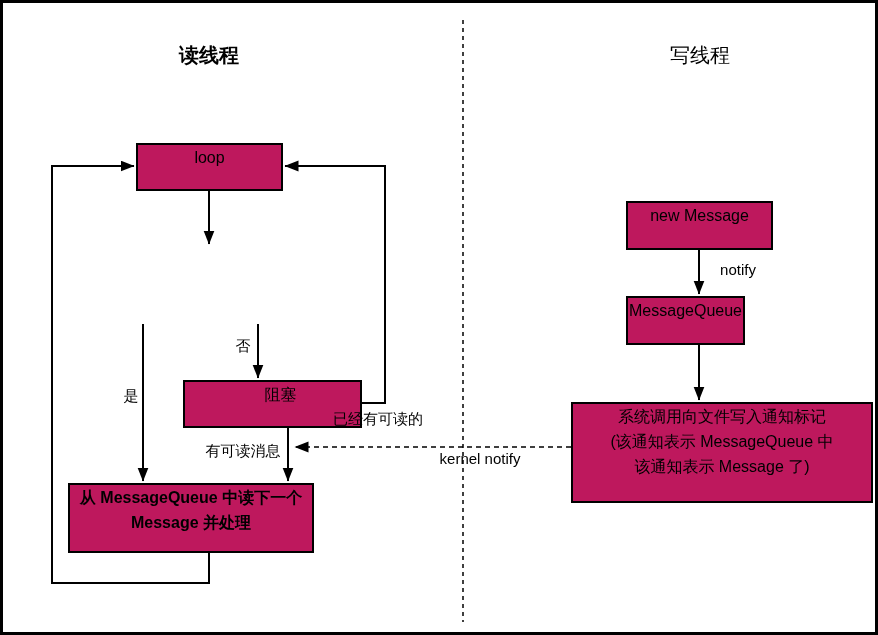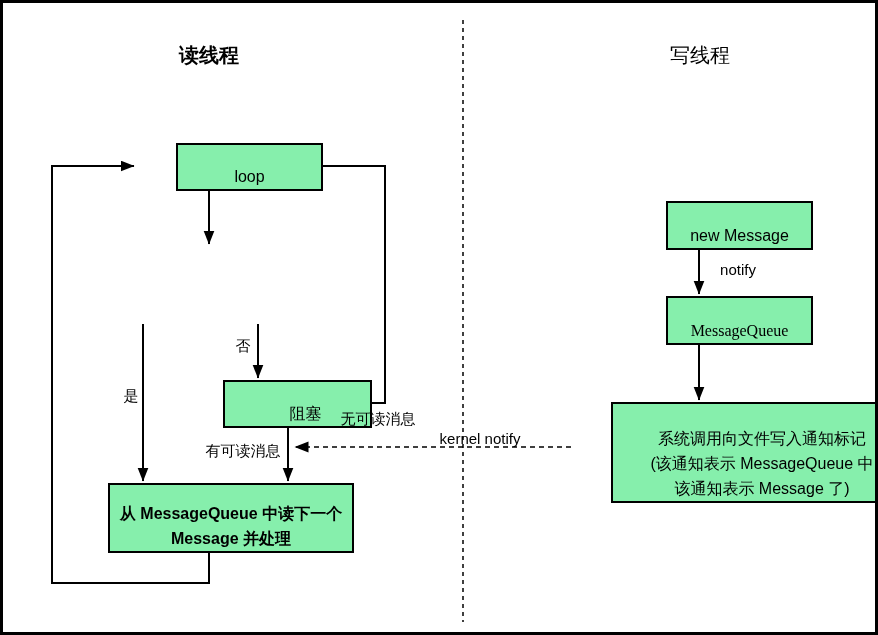--- a/index.html
+++ b/index.html
@@ -26,37 +26,36 @@
   svg.wires {
     position: absolute;
     left: 0;
     top: 0;
     z-index: 1;
   }
   .node {
     position: absolute;
     box-sizing: border-box;
     border: 2px solid #000000;
-    background: #86efac;
+    background: #be185d;
     display: flex;
     flex-direction: column;
     align-items: center;
-    justify-content: flex-end;
+    justify-content: flex-start;
     text-align: center;
     font-size: 16px;
     line-height: 25px;
     z-index: 2;
-    margin-left: 40px;
   }
   .node.box-loop        { left: 136px; top: 143px; width: 147px; height: 48px; }
   .node.box-poll        { left:  87px; top: 246px; width: 245px; height: 78px; }
-  .node.box-block       { left: 183px; top: 380px; width: 149px; height: 48px; padding-left: 16px; }
+  .node.box-block       { left: 183px; top: 380px; width: 179px; height: 48px; padding-left: 16px; }
   .node.box-read        { left:  68px; top: 483px; width: 246px; height: 70px; font-weight: bold; }
   .node.box-new-message { left: 626px; top: 201px; width: 147px; height: 49px; }
-  .node.box-msg-queue   { left: 626px; top: 296px; width: 147px; height: 49px; font-family: Liberation Serif, serif; }
+  .node.box-msg-queue   { left: 626px; top: 296px; width: 119px; height: 49px; }
   .node.box-notify      { left: 571px; top: 402px; width: 302px; height: 101px; }
 
   .title {
     position: absolute;
     transform: translate(-50%, -50%);
     font-size: 20px;
     white-space: nowrap;
     z-index: 2;
   }
   .title.left-title  { left: 209px; top: 55px; font-weight: bold; }
@@ -68,21 +67,21 @@
     font-size: 15px;
     white-space: nowrap;
     background: transparent;
     z-index: 3;
   }
   .lbl-no           { left: 243px; top: 346px; }
   .lbl-yes          { left: 131px; top: 396px; }
   .lbl-no-readable  { left: 378px; top: 419px; }
   .lbl-has-readable { left: 243px; top: 451px; }
   .lbl-enqueue      { left: 738px; top: 269px; }
-  .lbl-kernel       { left: 480px; top: 438px; }
+  .lbl-kernel       { left: 480px; top: 458px; }
 </style>
 </head>
 <body>
 
 <div class="canvas">
 
   <svg class="wires" width="878" height="635" viewBox="0 0 878 635">
     <defs>
       <marker id="arrow" markerWidth="15" markerHeight="12" refX="13.5" refY="5.5" orient="auto" markerUnits="userSpaceOnUse">
         <path d="M0,0 L14,5.5 L0,11 z" fill="#000000"></path>
@@ -136,19 +135,19 @@
   </div>
 
   <div class="node box-notify">
     <div>系统调用向文件写入通知标记</div>
     <div>(该通知表示 MessageQueue 中</div>
     <div>该通知表示 Message 了)</div>
   </div>
 
   <div class="edge-label lbl-no">否</div>
   <div class="edge-label lbl-yes">是</div>
-  <div class="edge-label lbl-no-readable">无可读消息</div>
+  <div class="edge-label lbl-no-readable">已经有可读的</div>
   <div class="edge-label lbl-has-readable">有可读消息</div>
   <div class="edge-label lbl-enqueue">notify</div>
   <div class="edge-label lbl-kernel">kernel notify</div>
 
   <div class="frame"></div>
 </div>
 
 </body></html>

